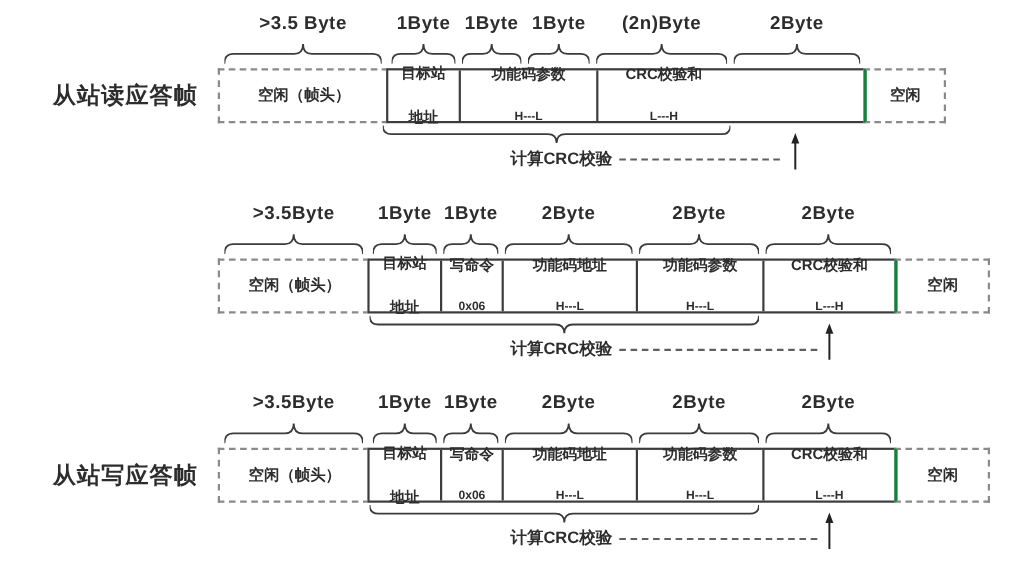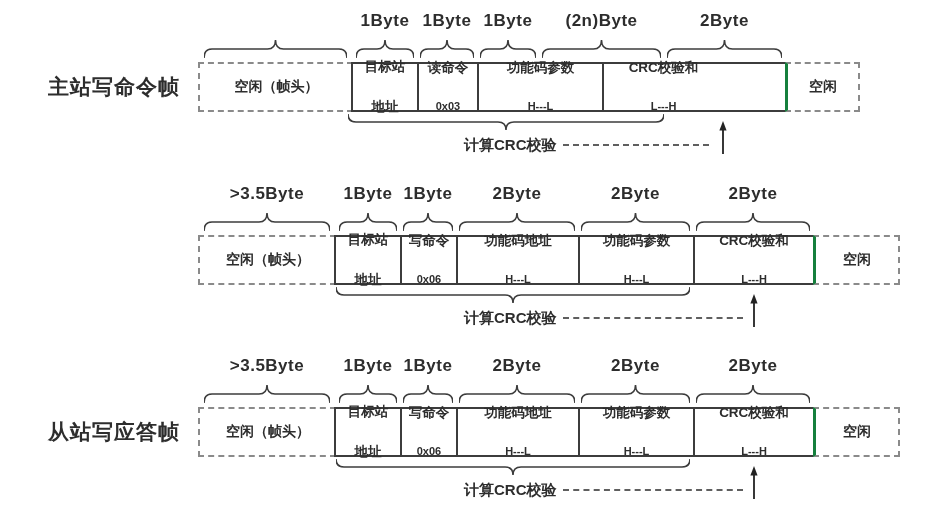--- a/index.html
+++ b/index.html
@@ -32,22 +32,23 @@
         font-size:15px;font-weight:700;white-space:nowrap;}
   .dashline{position:absolute;left:563px;top:142px;height:0;border-top:2px dashed #5f5f5f;}
   .arrow{position:absolute;top:119px;}
 </style>
 </head>
 <body>
 
 <div id="canvas">
 
   <div class="row" style="top:2px">
-    <div class="rowlabel">主站写命令帧</div>
-
+    <div class="rowlabel">从站读应答帧</div>
+
+    <div class="bl" style="left:198px;width:155px">&gt;3.5 Byte</div>
     <div class="bl" style="left:353px;width:64px">1Byte</div>
     <div class="bl" style="left:417px;width:60px">1Byte</div>
     <div class="bl" style="left:477px;width:62px">1Byte</div>
     <div class="bl" style="left:539px;width:125px">(2n)Byte</div>
     <div class="bl" style="left:664px;width:121px">2Byte</div>
 
     <svg class="brace" style="left:204px" width="143" height="18" viewBox="0 0 143 18">
         <path d="M0 18 Q0 9 8 9 L63.5 9 Q71.5 9 71.5 0 Q71.5 9 79.5 9 L135 9 Q143 9 143 18" fill="none" stroke="#3c3c3c" stroke-width="1.6" stroke-linecap="round" stroke-linejoin="round"></path>
       </svg>
     <svg class="brace" style="left:356px" width="58" height="18" viewBox="0 0 58 18">
@@ -66,24 +67,20 @@
         <path d="M0 18 Q0 9 8 9 L49.5 9 Q57.5 9 57.5 0 Q57.5 9 65.5 9 L107 9 Q115 9 115 18" fill="none" stroke="#3c3c3c" stroke-width="1.6" stroke-linecap="round" stroke-linejoin="round"></path>
       </svg>
 
     <div class="cell dashedbox headbox" style="left:198px;width:155px">
       <div class="m14">空闲（帧头）</div>
     </div>
     <div class="solidblock" style="left:351px;width:436px">
       <div class="fcell" style="width:64px">
         <div class="m">目标站</div>
         <div class="m">地址</div>
-      </div>
-      <div class="fcell" style="width:60px">
-        <div class="m">读命令</div>
-        <div class="sub">0x03</div>
       </div>
       <div class="fcell" style="width:125px">
         <div class="m">功能码参数</div>
         <div class="sub">H---L</div>
       </div>
       <div class="fcell" style="width:121px">
         <div class="m">CRC校验和</div>
         <div class="sub">L---H</div>
       </div>
     </div>

